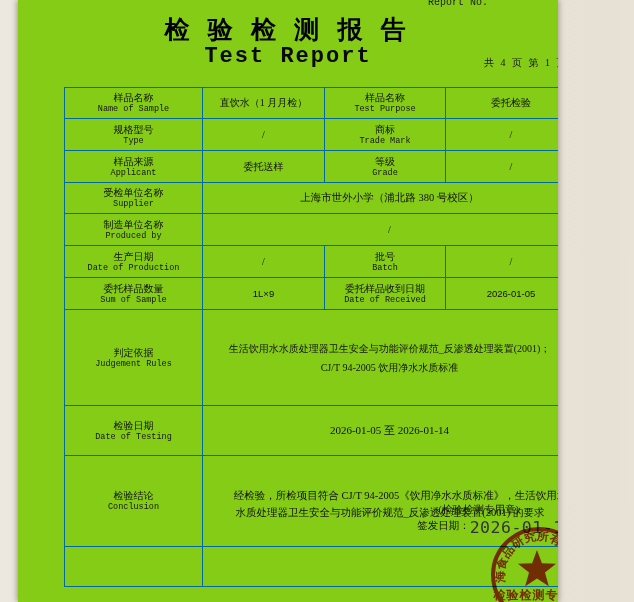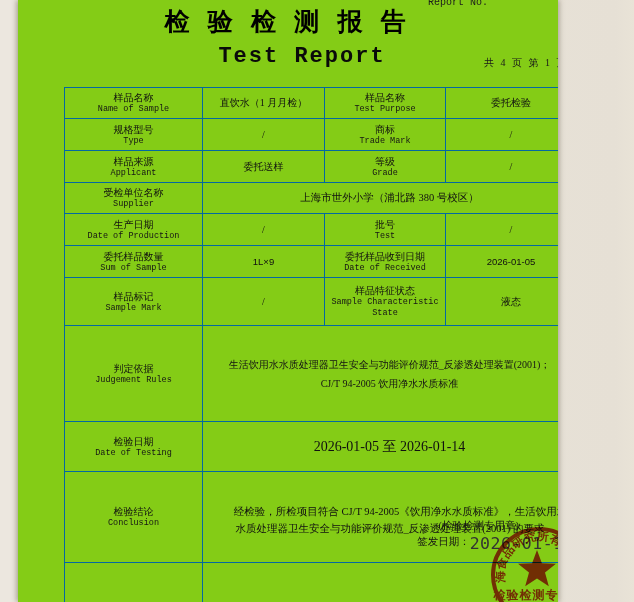--- a/index.html
+++ b/index.html
@@ -12,27 +12,27 @@
     position:absolute;left:18px;top:0;width:540px;height:602px;
     background:#84cc16;overflow:hidden;
     box-shadow:-2px 0 5px rgba(110,100,80,.45), 2px 0 5px rgba(110,100,80,.35);
   }
   .report-no{
     position:absolute;top:-3px;left:410px;
     font-family:"Liberation Mono","DejaVu Sans Mono",monospace;
     font-size:10px;color:#1c1c1c;white-space:nowrap;
   }
   .title-cn{
-    position:absolute;top:5px;left:0;width:100%;text-align:center;
+    position:absolute;top:13px;left:0;width:100%;text-align:center;
     font-size:25px;font-weight:bold;letter-spacing:6px;color:#000;white-space:nowrap;
   }
   .title-en{
     position:absolute;top:44px;left:0;width:100%;text-align:center;
     font-family:"Liberation Mono","DejaVu Sans Mono",monospace;
-    font-size:22px;font-weight:600;letter-spacing:2px;color:#0a0a0a;white-space:nowrap;padding-left:14px;
+    font-size:22px;font-weight:600;letter-spacing:2px;color:#0a0a0a;white-space:nowrap;
   }
   .page-info{
     position:absolute;top:56px;left:466px;font-size:10px;letter-spacing:2px;
     color:#1a1a1a;white-space:nowrap;
   }
   table.report{
     position:absolute;left:46px;top:87px;width:512px;
     border-collapse:collapse;table-layout:fixed;
   }
   table.report td{
@@ -117,70 +117,65 @@
     </tr>
     <tr style="height:31px">
       <td>
         <div class="cn">受检单位名称</div>
         <div class="en">Supplier</div>
       </td>
       <td class="val" colspan="3" style="font-size:10.5px">上海市世外小学（浦北路 380 号校区）</td>
     </tr>
     <tr style="height:32px">
       <td>
+        <div class="cn">制造单位名称</div>
+        <div class="en">Produced by</div>
+      </td>
+      <td class="val" colspan="3">/</td>
+    </tr>
+    <tr style="height:32px">
+      <td>
         <div class="cn">生产日期</div>
         <div class="en">Date of Production</div>
       </td>
       <td class="val">/</td>
       <td>
         <div class="cn">批号</div>
-        <div class="en">Test</div>
+        <div class="en">Batch</div>
       </td>
       <td class="val">/</td>
     </tr>
     <tr style="height:32px">
       <td>
         <div class="cn">委托样品数量</div>
         <div class="en">Sum of Sample</div>
       </td>
       <td class="val mono">1L×9</td>
       <td>
         <div class="cn">委托样品收到日期</div>
         <div class="en">Date of Received</div>
       </td>
       <td class="val mono">2026-01-05</td>
-    </tr>
-    <tr style="height:48px">
-      <td>
-        <div class="cn">样品标记</div>
-        <div class="en">Sample Mark</div>
-      </td>
-      <td class="val">/</td>
-      <td>
-        <div class="cn">样品特征状态</div>
-        <div class="en narrow">Sample Characteristic State</div>
-      </td>
-      <td class="val">液态</td>
     </tr>
     <tr style="height:96px">
       <td>
         <div class="cn">判定依据</div>
         <div class="en">Judgement Rules</div>
       </td>
       <td colspan="3">
         <div class="two-line">生活饮用水水质处理器卫生安全与功能评价规范_反渗透处理装置(2001)；</div>
         <div class="two-line">CJ/T 94-2005 饮用净水水质标准</div>
       </td>
     </tr>
     <tr style="height:50px">
       <td>
         <div class="cn">检验日期</div>
         <div class="en">Date of Testing</div>
       </td>
-      <td class="val" colspan="3" style="font-size:14px">2026-01-05 至 2026-01-14</td>
+      <td class="val" colspan="3" style="font-size:11px">2026-01-05 至 2026-01-14</td>
     </tr>
     <tr style="height:91px">
       <td>
         <div class="cn">检验结论</div>
         <div class="en">Conclusion</div>
       </td>
       <td colspan="3" class="concl">
         <p class="concl-text">经检验，所检项目符合 CJ/T 94-2005《饮用净水水质标准》，生活饮用水水质处理器卫生安全与功能评价规范_反渗透处理装置(2001) 的要求</p>
         <div class="seal-note">(检验检测专用章)</div>
         <div class="issue">

